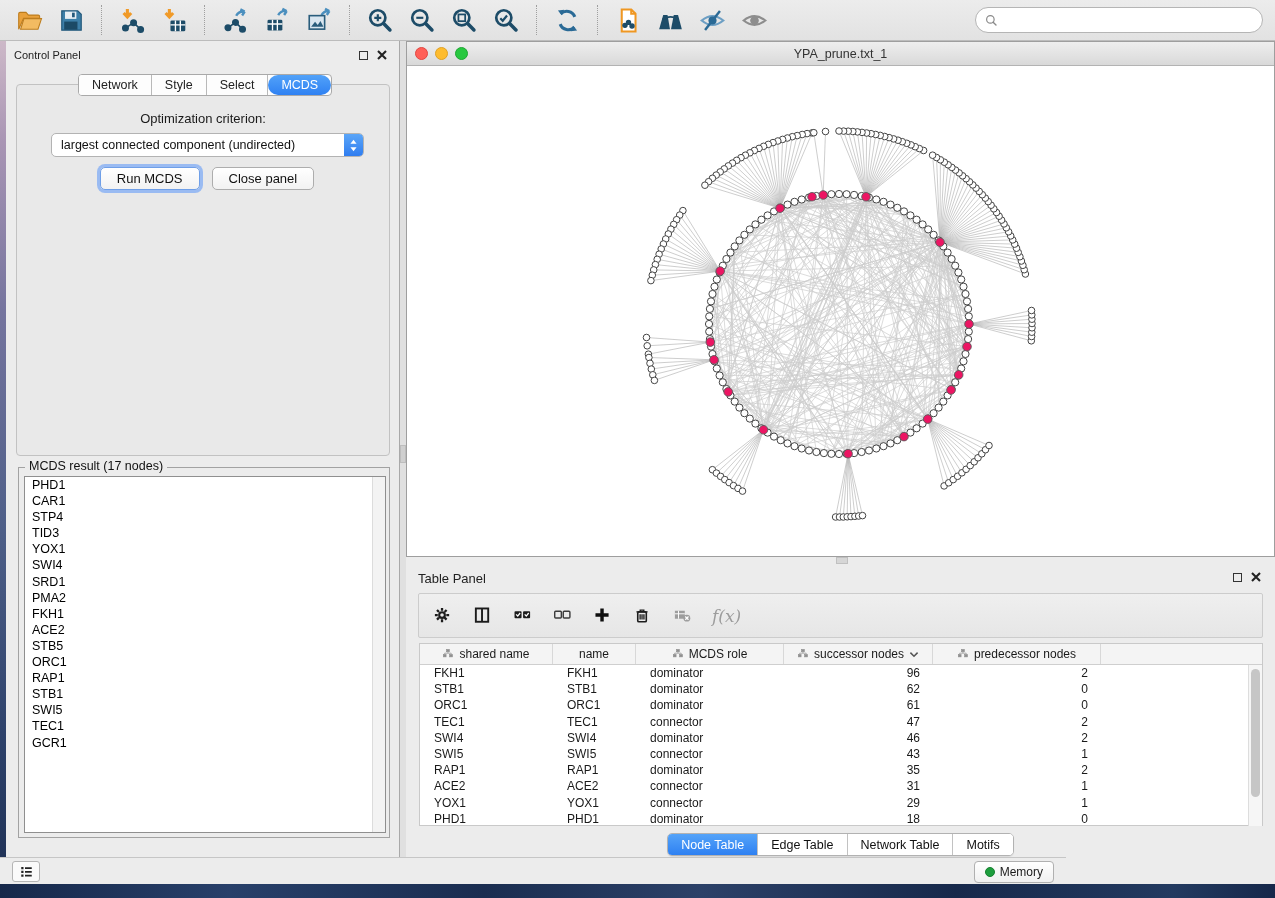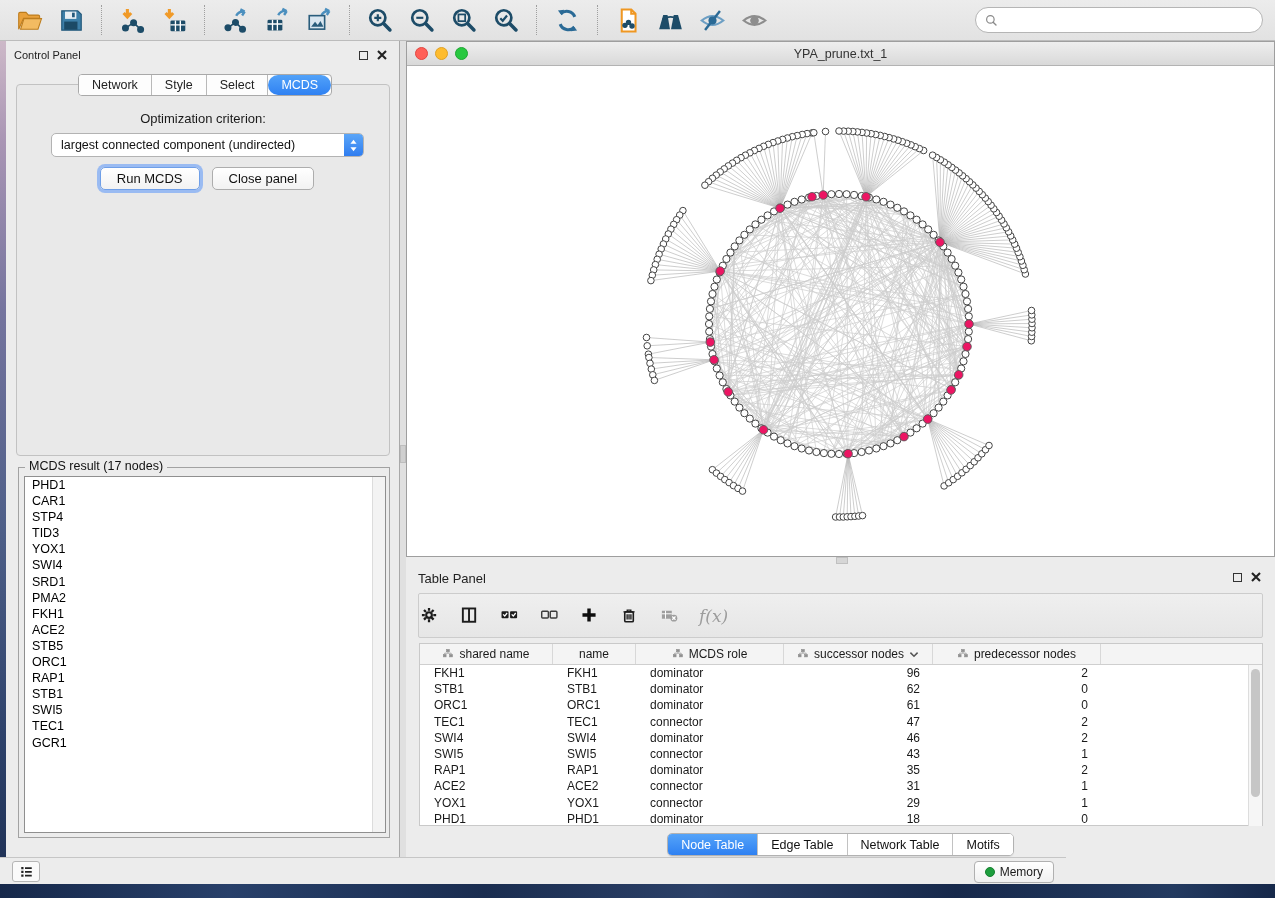--- a/index.html
+++ b/index.html
@@ -61,21 +61,21 @@
   .net-titlebar { height:24px; background:linear-gradient(#eeeeee,#d9d9d9); border-bottom:1px solid #b3b3b3; position:relative; display:flex; align-items:center; justify-content:center; }
   .net-title { font-size:12.5px; color:#333; }
   .lights { position:absolute; left:8px; top:5px; display:flex; gap:7px; }
   .light { width:13px; height:13px; border-radius:50%; }
   .net-canvas-wrap { position:absolute; left:0; top:24px; width:867px; height:490px; background:#fff; overflow:hidden; }
 
   
   .tpanel { position:absolute; left:0; top:522px; width:869px; height:294px; background:#ececec; }
   .tpanel-title { position:absolute; left:12px; top:8px; font-size:13px; color:#222; }
   .tpanel .panel-ctrl { right:14px; }
-  .ttoolbar { position:absolute; left:12px; top:30px; width:845px; height:45px; background:linear-gradient(#efefef,#e6e6e6); border:1px solid #cccccc; border-radius:2px; display:flex; align-items:center; gap:20px; }
+  .ttoolbar { position:absolute; left:12px; top:30px; width:845px; height:45px; background:linear-gradient(#efefef,#e6e6e6); border:1px solid #cccccc; border-radius:2px; display:flex; align-items:center; gap:20px; padding-left:13px; }
   .tt-btn { background:transparent; border:none; width:20px; height:20px; display:flex; align-items:center; justify-content:center; cursor:default; }
   .fx { font-family:"DejaVu Serif", serif; font-style:italic; font-size:17px; color:#9c9c9c; }
 
   .grid { position:absolute; left:13px; top:80px; width:844px; height:183px; background:#fff; border:1px solid #c9c9c9; }
   .gridhead { display:grid; grid-template-columns:133px 83px 148px 149px 168px 1fr; height:21px; background:#f4f4f4; border-bottom:1px solid #cfcfcf; }
   .hcell { display:flex; align-items:center; justify-content:center; gap:5px; font-size:12px; color:#1a1a1a; border-right:1px solid #d8d8d8; overflow:hidden; }
   .hcell:last-child { border-right:none; }
   .rows { position:absolute; left:0; top:21px; width:828px; height:160px; overflow:hidden; }
   .grow { display:grid; grid-template-columns:133px 83px 148px 149px 168px 1fr; height:16.2px; align-items:center; }
   .gcell { font-size:12px; padding-left:14px; white-space:nowrap; }

